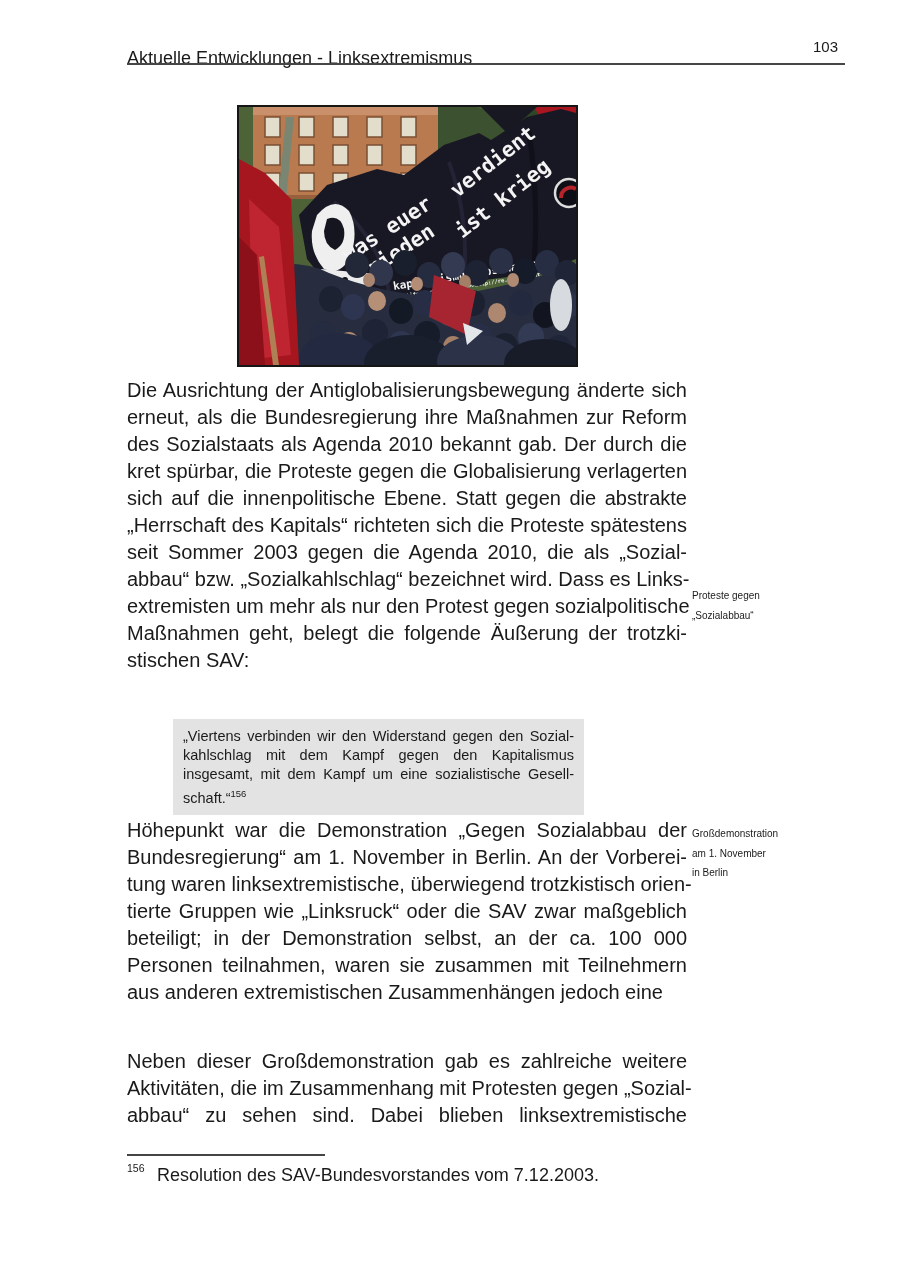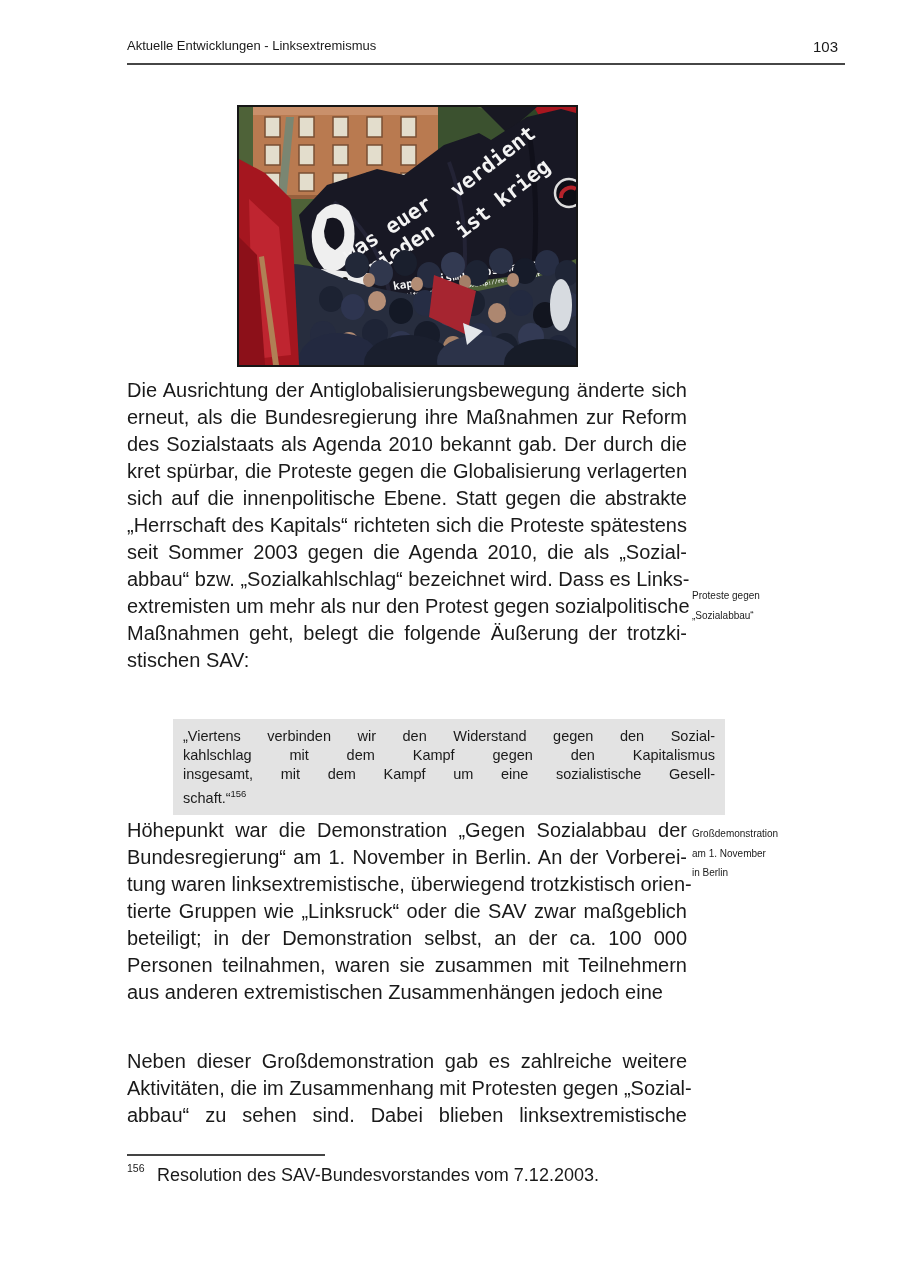--- a/index.html
+++ b/index.html
@@ -3,36 +3,36 @@
 <meta charset="utf-8">
 <style>
   html,body{margin:0;padding:0;}
   body{
     width:900px;height:1273px;background:#ffffff;position:relative;
     font-family:"Liberation Sans", sans-serif;color:#1a1a1a;overflow:hidden;
   }
   .abs{position:absolute;}
 
   
-  .hdr-title{left:127px;top:38px;font-size:13px;line-height:16px;text-align:center;}
+  .hdr-title{left:127px;top:50px;font-size:18px;line-height:16px;text-align:center;}
   .hdr-num{right:62px;top:36px;font-size:15px;line-height:22px;}
   .hdr-rule{left:127px;top:63px;width:718px;height:2px;background:#464646;}
 
   
   .photo-frame{left:237px;top:105px;width:337px;height:258px;border:2px solid #161616;background:#4e6238;}
   .photo-frame svg{display:block;}
 
   
   .bodycol{left:127px;width:560px;font-size:20px;line-height:27px;}
   .p1{top:377px;} .p2{top:817px;} .p3{top:1048px;}
   .tline{text-align:justify;text-align-last:justify;-moz-text-align-last:justify;white-space:nowrap;}
   .last-left .tline:last-child{text-align-last:left;-moz-text-align-last:left;}
 
   
-  .quote-box{left:173px;top:719px;width:552px;box-sizing:border-box;background:#e3e3e3;
+  .quote-box{left:173px;top:719px;width:411px;box-sizing:border-box;background:#e3e3e3;
     padding:8px 10px 7px 10px;font-size:14.5px;line-height:19px;}
   .quote-last{text-align:right;text-align-last:left;}
   .quote-last sup{font-size:9.5px;}
 
   
   .mnote{left:692px;width:158px;font-weight:normal;font-size:10px;line-height:19.5px;}
   .mnote1{top:586px;} .mnote2{top:824px;}
   .mnote .tline{text-align:left;text-align-last:left;}
 
   

